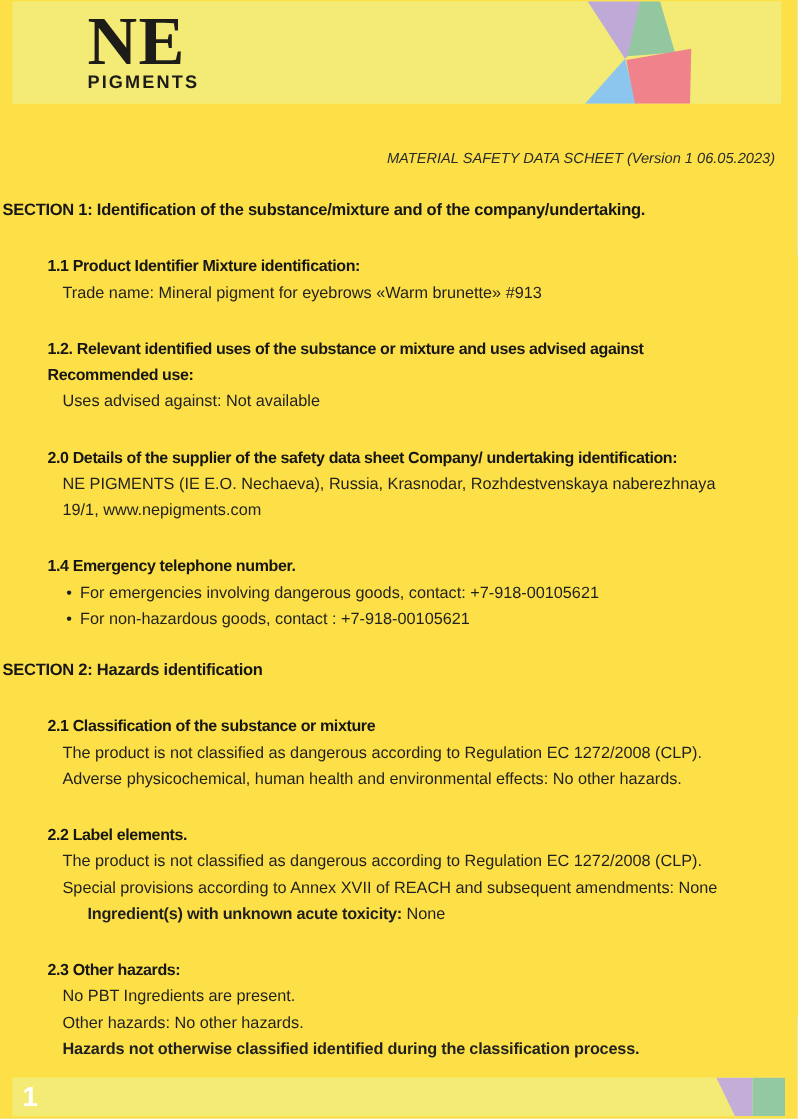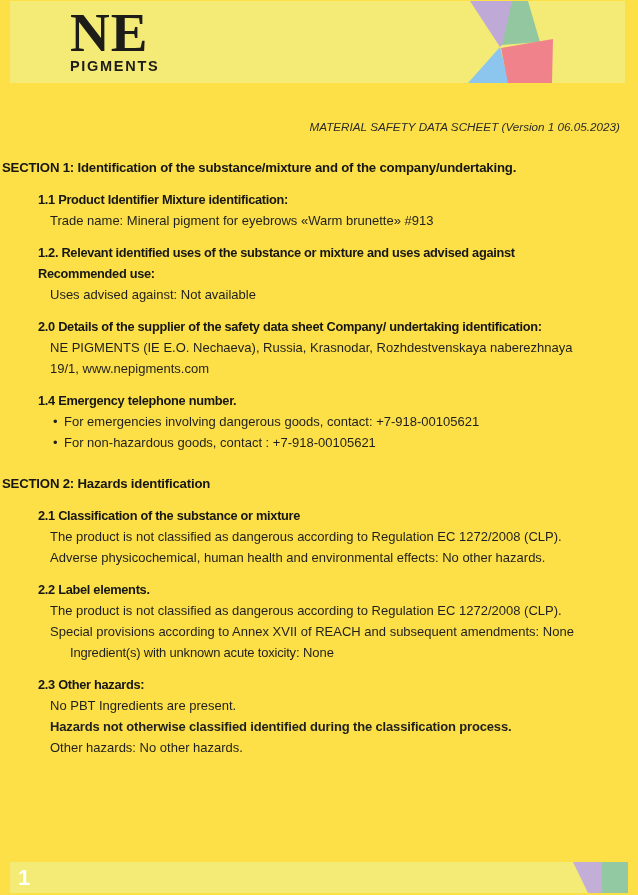--- a/index.html
+++ b/index.html
@@ -52,26 +52,26 @@
     margin:0 6px 0 50px;
     white-space:nowrap;
   }
   .blk .ln{white-space:nowrap;}
   .blk-section{
     font-weight:700;font-size:13.2px;letter-spacing:-0.2px;
     margin-left:2px;margin-top:20px;color:#161616;
   }
   .blk-sub{
     font-weight:700;font-size:12.8px;letter-spacing:-0.3px;
-    margin-left:38px;margin-top:11px;color:#161616;
+    margin-left:38px;margin-top:24px;color:#161616;
   }
   .blk-bullet{margin-left:53px;}
   .blk-bullet::before{content:"\2022";display:inline-block;width:11px;}
   .blk-strong{font-weight:600;letter-spacing:-0.15px;}
-  .blk .b{font-weight:400;letter-spacing:-0.2px;padding-left:20px;}
+  .blk .b{font-weight:700;letter-spacing:-0.2px;padding-left:20px;}
 
   
   .footer-band{
     position:absolute;left:10px;right:10px;bottom:2px;height:31px;
     background:var(--band-yellow,#f3eb76);
   }
   .page-number{
     position:absolute;left:8px;top:2px;
     font-weight:700;font-size:22px;line-height:27px;
     color:var(--page-number,#ffffff);
@@ -116,22 +116,22 @@
       <div class="blk blk-section">SECTION 2: Hazards identification</div>
       <div class="blk blk-sub">2.1 Classification of the substance or mixture</div>
       <div class="blk blk-line">The product is not classified as dangerous according to Regulation EC 1272/2008 (CLP).</div>
       <div class="blk blk-line">Adverse physicochemical, human health and environmental effects: No other hazards.</div>
       <div class="blk blk-sub">2.2 Label elements.</div>
       <div class="blk blk-line">The product is not classified as dangerous according to Regulation EC 1272/2008 (CLP).</div>
       <div class="blk blk-line">Special provisions according to Annex XVII of REACH and subsequent amendments: None</div>
       <div class="blk blk-rich"><span class="b">Ingredient(s) with unknown acute toxicity:</span><span> None</span></div>
       <div class="blk blk-sub">2.3 Other hazards:</div>
       <div class="blk blk-line">No PBT Ingredients are present.</div>
+      <div class="blk blk-line">Other hazards: No other hazards.</div>
       <div class="blk blk-strong">Hazards not otherwise classified identified during the classification process.</div>
-      <div class="blk blk-line">Other hazards: No other hazards.</div>
     </main>
 
   <footer class="footer-band">
     <div class="page-number">1</div>
     <svg class="footer-decor" viewBox="0 0 60 31" aria-hidden="true">
       <polygon points="5,0 34,0 34,31 20,31" fill="#c3aed8"></polygon>
       <polygon points="34,0 60,0 60,31 34,31" fill="#92c8a2"></polygon>
     </svg>
   </footer>
 

